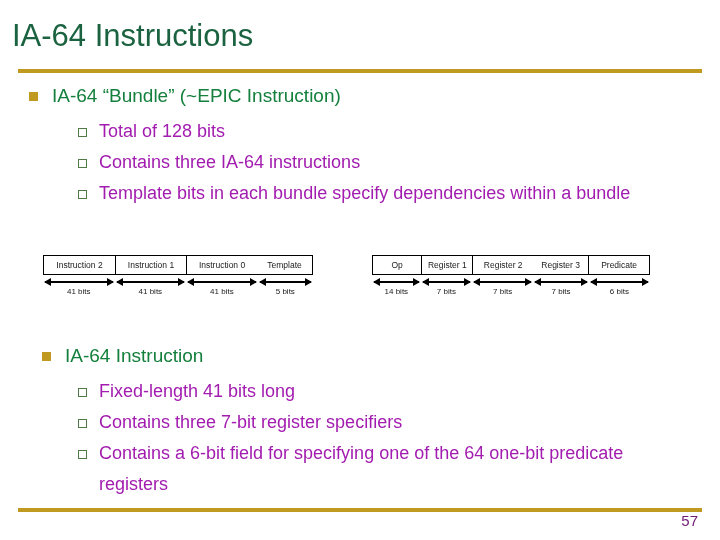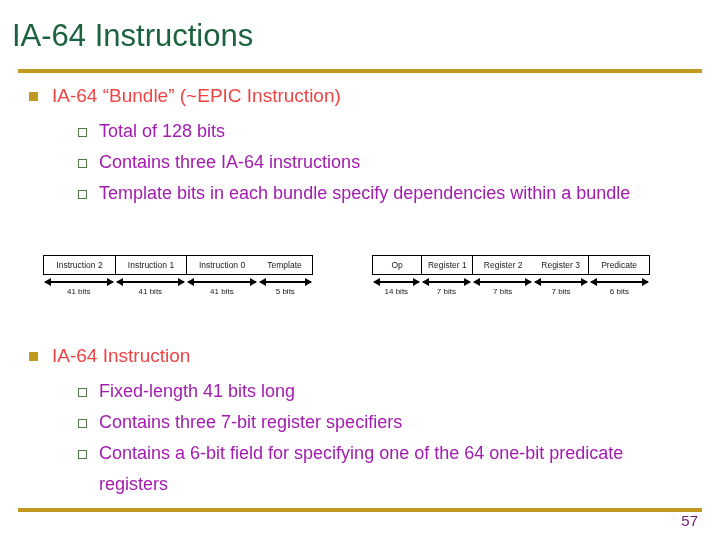--- a/index.html
+++ b/index.html
@@ -34,21 +34,21 @@
     width: 684px;
     height: 4px;
     background: #c09a20;
   }
   .l1 {
     position: absolute;
     display: flex;
     align-items: flex-start;
     font-size: 19px;
     line-height: 24px;
-    color: #ef4444;
+    color: #15803d;
   }
   .l1 .marker {
     width: 9px;
     height: 9px;
     background: #c09a20;
     flex: 0 0 auto;
     margin-top: 8px;
     margin-right: 14px;
     margin-left: 29px;
   }
@@ -240,21 +240,21 @@
         <span class="bar"></span>
         <span class="lbl">7 bits</span>
       </div>
       <div class="dim-cell" style="flex: 0 0 22%;">
         <span class="bar"></span>
         <span class="lbl">6 bits</span>
       </div>
     </div>
 </div>
 
-<div class="l1" style="left:0; top:344px;">
+<div class="l1" style="left:13px; top:344px;">
   <span class="marker"></span>
   <span class="txt">IA-64 Instruction</span>
 </div>
 
 <div class="l2-group" style="left:0; top:376px;">
   <div class="l2">
     <span class="marker"></span>
     <span class="txt">Fixed-length 41 bits long</span>
   </div>
   <div class="l2">

